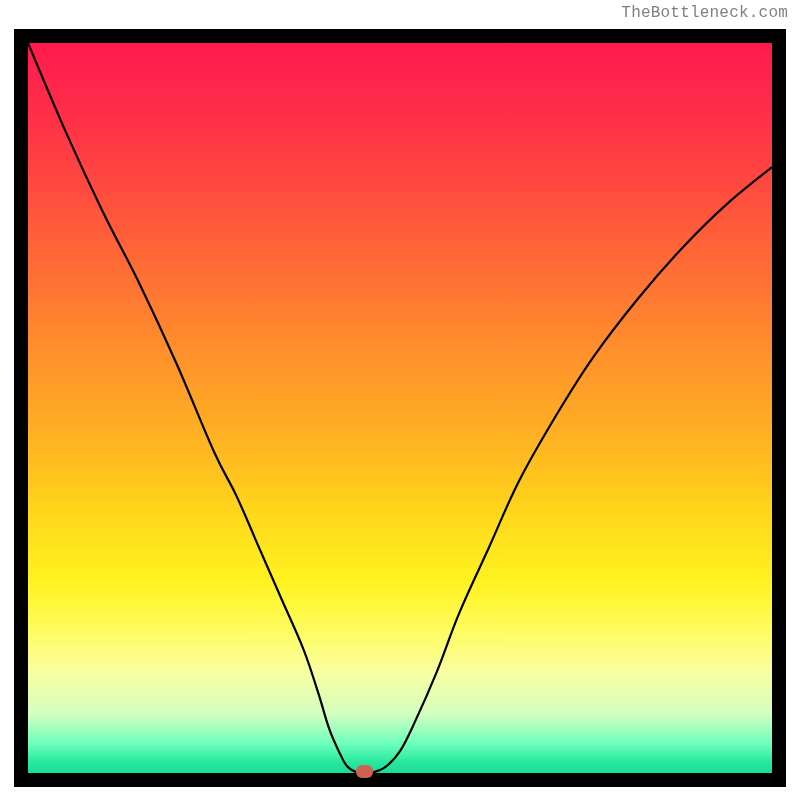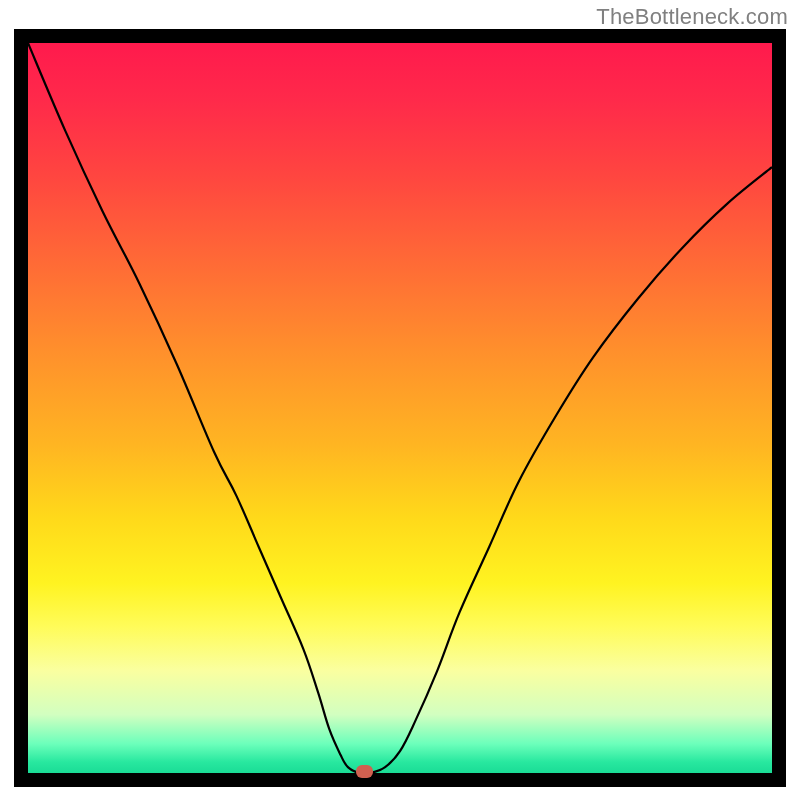--- a/index.html
+++ b/index.html
@@ -9,22 +9,22 @@
   }
   .container {
     width: 800px;
     height: 800px;
     position: relative;
   }
   .watermark {
     position: absolute;
     top: 4px;
     right: 12px;
-    font-family: Liberation Sans, sans-serif;
-    font-size: 22px;
+    font-family: Liberation Mono, monospace;
+    font-size: 16px;
     color: #808080;
     z-index: 10;
     letter-spacing: 0.2px;
   }
   .plot-frame {
     position: absolute;
     top: 29px;
     left: 14px;
     width: 772px;
     height: 758px;

